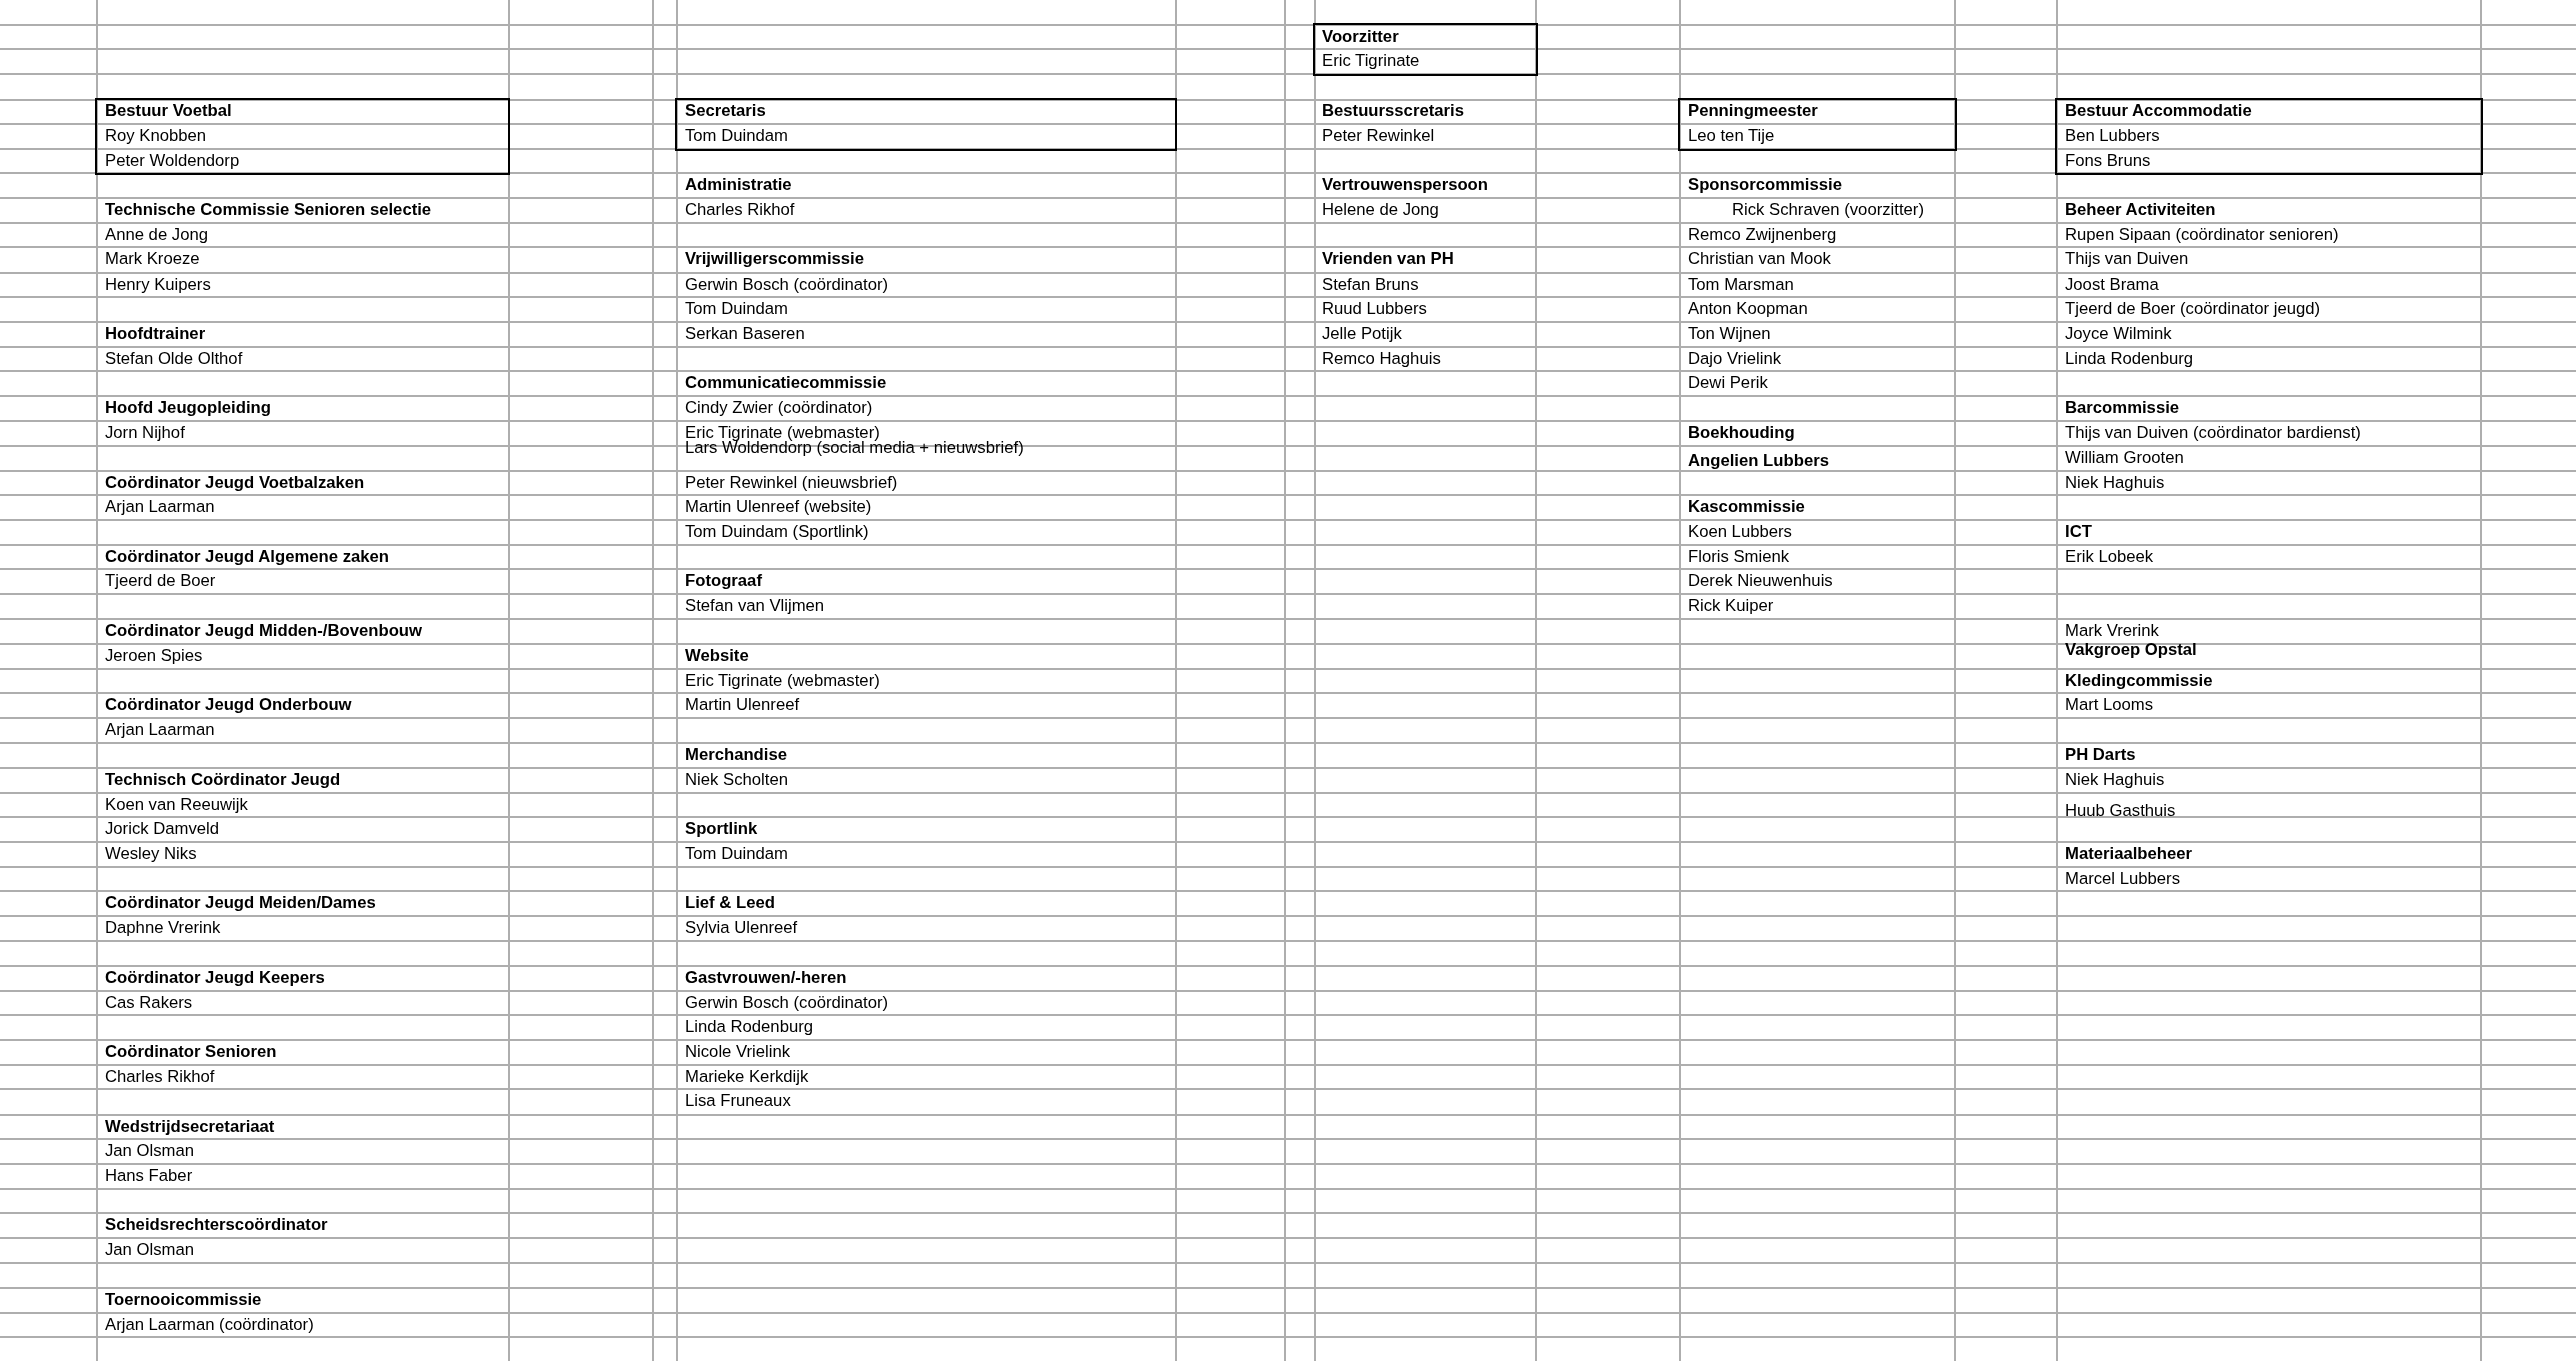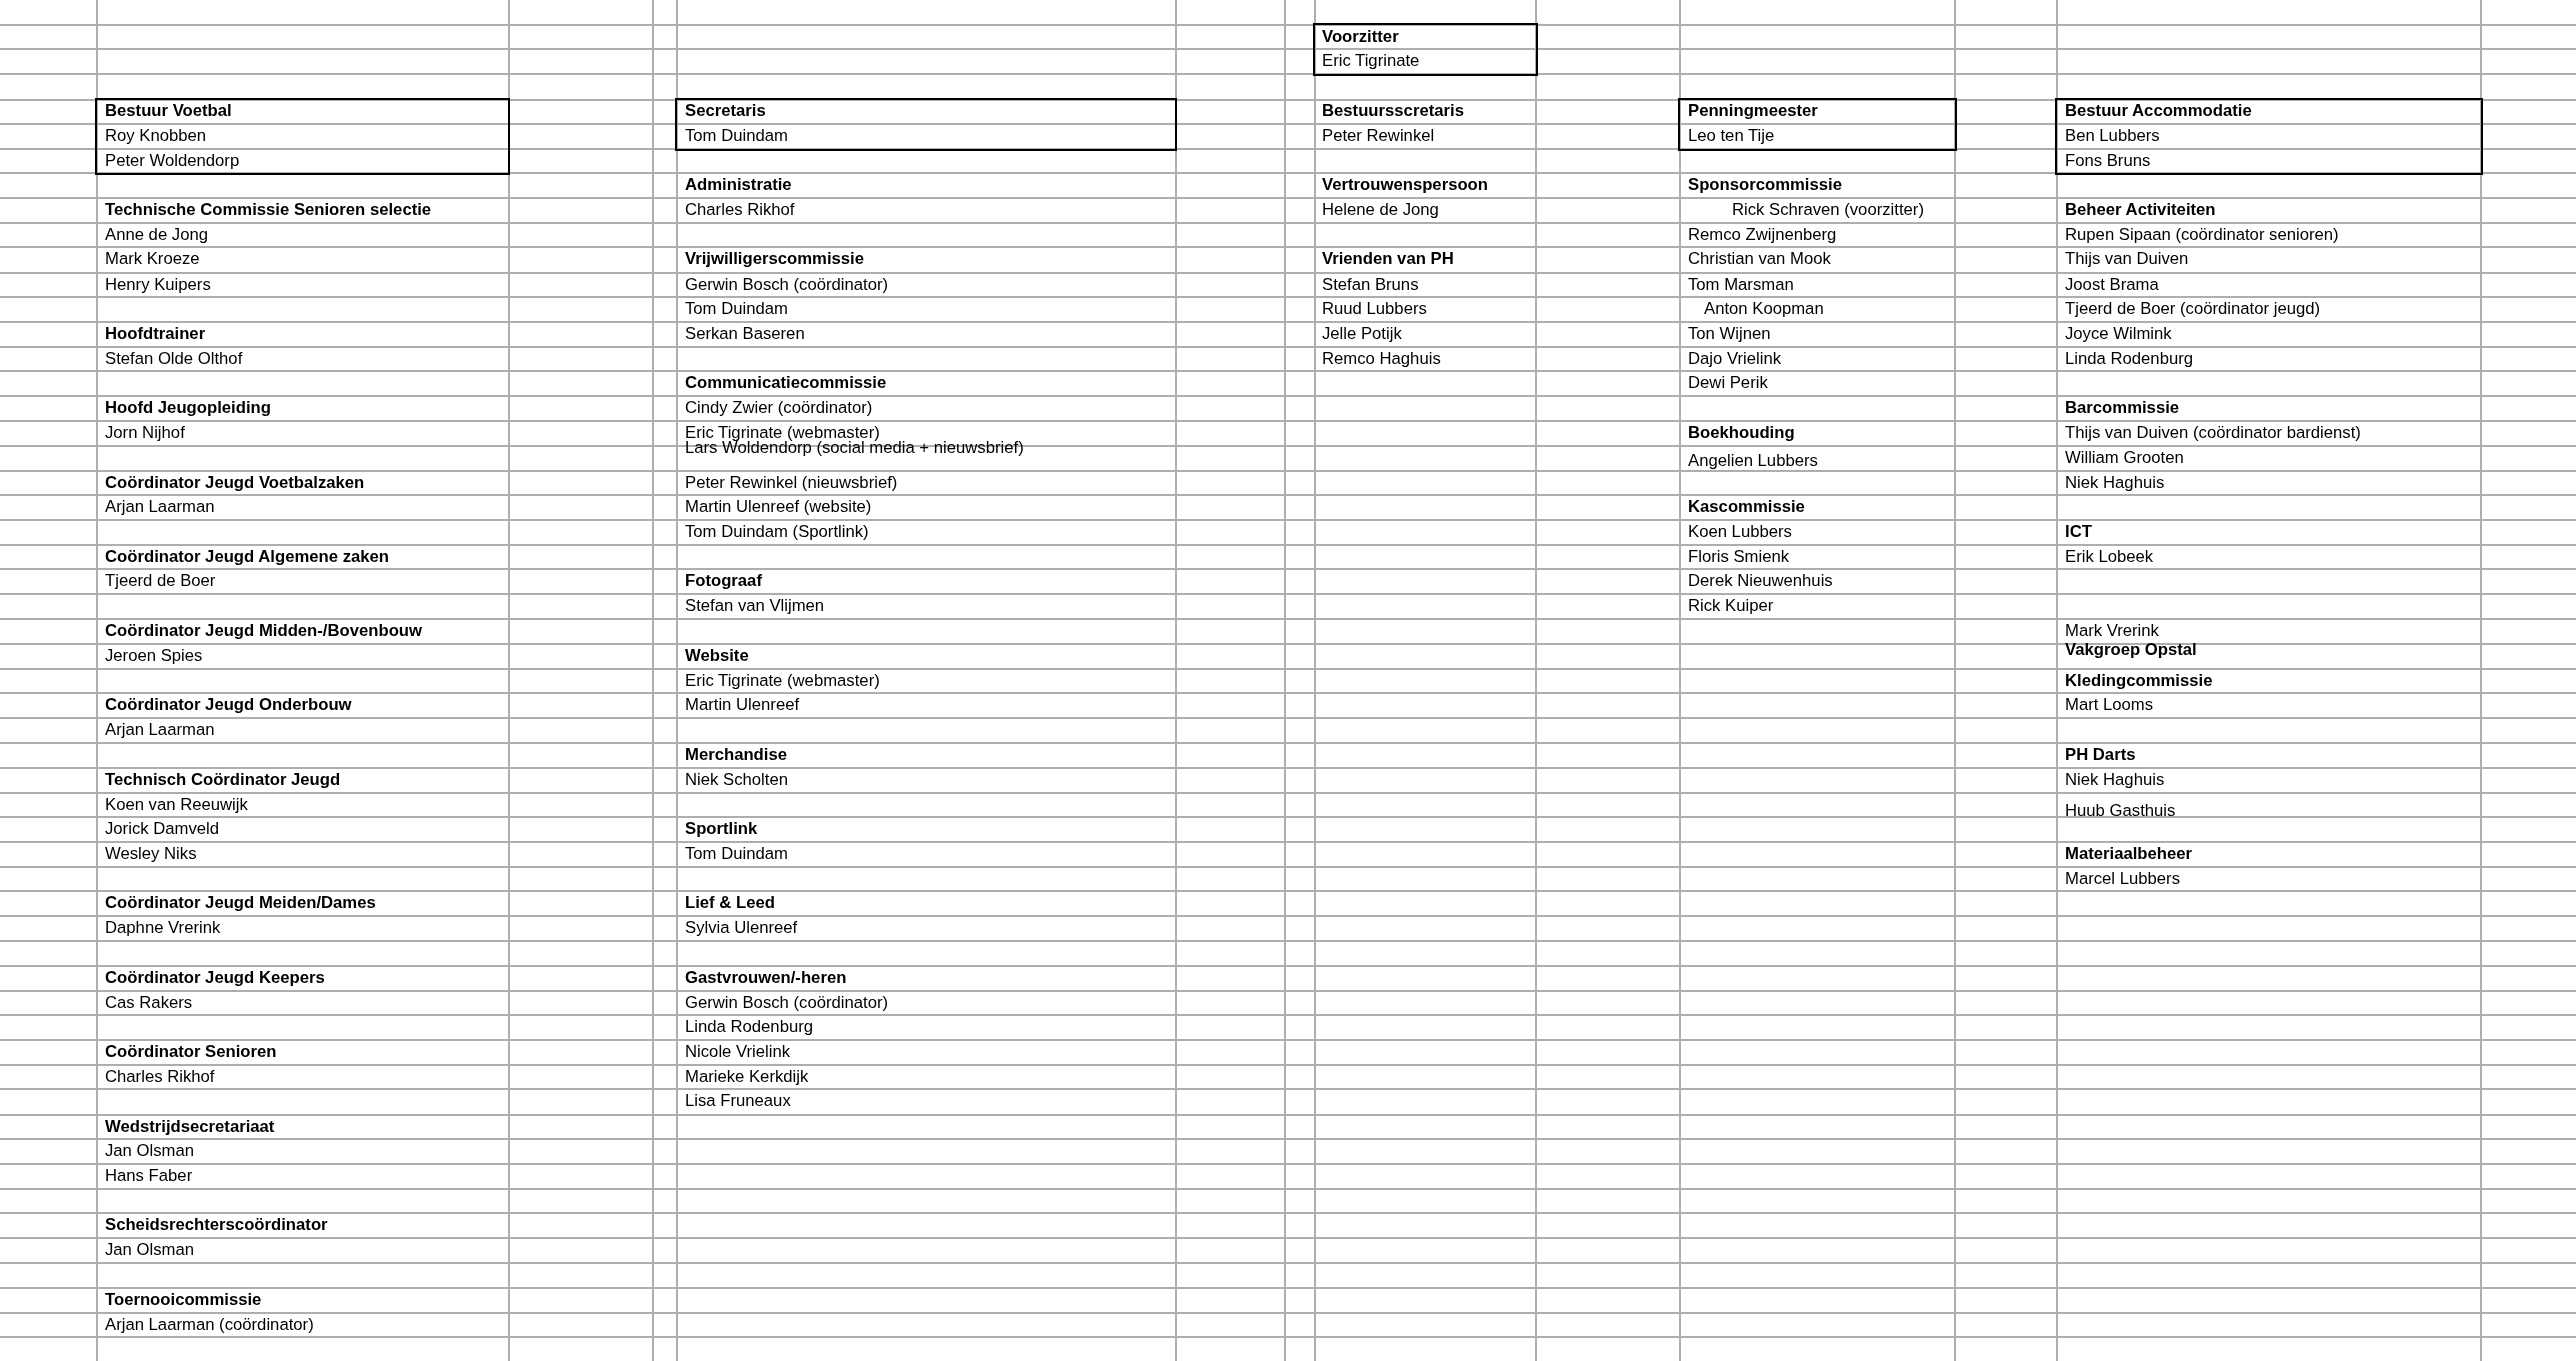--- a/index.html
+++ b/index.html
@@ -196,26 +196,26 @@
     <div class="cell" style="left: 1314px; top: 297px; width: 222px; height: 25px;">Ruud Lubbers</div>
     <div class="cell" style="left: 1314px; top: 322px; width: 222px; height: 25px;">Jelle Potijk</div>
     <div class="cell" style="left: 1314px; top: 347px; width: 222px; height: 25px;">Remco Haghuis</div>
     <div class="cell bold" style="left: 1680px; top: 99px; width: 275px; height: 25px;">Penningmeester</div>
     <div class="cell" style="left: 1680px; top: 124px; width: 275px; height: 25px;">Leo ten Tije</div>
     <div class="cell bold" style="left: 1680px; top: 173px; width: 275px; height: 25px;">Sponsorcommissie</div>
     <div class="cell" style="left: 1680px; top: 198px; width: 275px; height: 25px; margin-left: 44px;">Rick Schraven (voorzitter)</div>
     <div class="cell" style="left: 1680px; top: 223px; width: 275px; height: 25px;">Remco Zwijnenberg</div>
     <div class="cell" style="left: 1680px; top: 247px; width: 275px; height: 25px;">Christian van Mook</div>
     <div class="cell" style="left: 1680px; top: 273px; width: 275px; height: 25px;">Tom Marsman</div>
-    <div class="cell" style="left: 1680px; top: 297px; width: 253px; height: 25px; margin-left: 16px;">Anton Koopman</div>
+    <div class="cell" style="left: 1680px; top: 297px; width: 253px; height: 25px;">Anton Koopman</div>
     <div class="cell" style="left: 1680px; top: 322px; width: 275px; height: 25px;">Ton Wijnen</div>
     <div class="cell" style="left: 1680px; top: 347px; width: 275px; height: 25px;">Dajo Vrielink</div>
     <div class="cell" style="left: 1680px; top: 371px; width: 301px; height: 25px;">Dewi Perik</div>
     <div class="cell bold" style="left: 1680px; top: 421px; width: 275px; height: 25px;">Boekhouding</div>
-    <div class="cell" style="left: 1680px; top: 446px; width: 275px; height: 28px;">Angelien Lubbers</div>
+    <div class="cell" style="left: 1680px; top: 446px; width: 275px; height: 28px; font-weight: bold;">Angelien Lubbers</div>
     <div class="cell bold" style="left: 1680px; top: 495px; width: 275px; height: 25px;">Kascommissie</div>
     <div class="cell" style="left: 1680px; top: 520px; width: 275px; height: 25px;">Koen Lubbers</div>
     <div class="cell" style="left: 1680px; top: 545px; width: 275px; height: 25px;">Floris Smienk</div>
     <div class="cell" style="left: 1680px; top: 569px; width: 275px; height: 25px;">Derek Nieuwenhuis</div>
     <div class="cell" style="left: 1680px; top: 594px; width: 275px; height: 25px;">Rick Kuiper</div>
     <div class="cell bold" style="left: 2057px; top: 99px; width: 424px; height: 25px;">Bestuur Accommodatie</div>
     <div class="cell" style="left: 2057px; top: 124px; width: 424px; height: 25px;">Ben Lubbers</div>
     <div class="cell" style="left: 2057px; top: 149px; width: 424px; height: 25px;">Fons Bruns</div>
     <div class="cell bold" style="left: 2057px; top: 198px; width: 424px; height: 25px;">Beheer Activiteiten</div>
     <div class="cell" style="left: 2057px; top: 223px; width: 424px; height: 25px;">Rupen Sipaan (coördinator senioren)</div>

